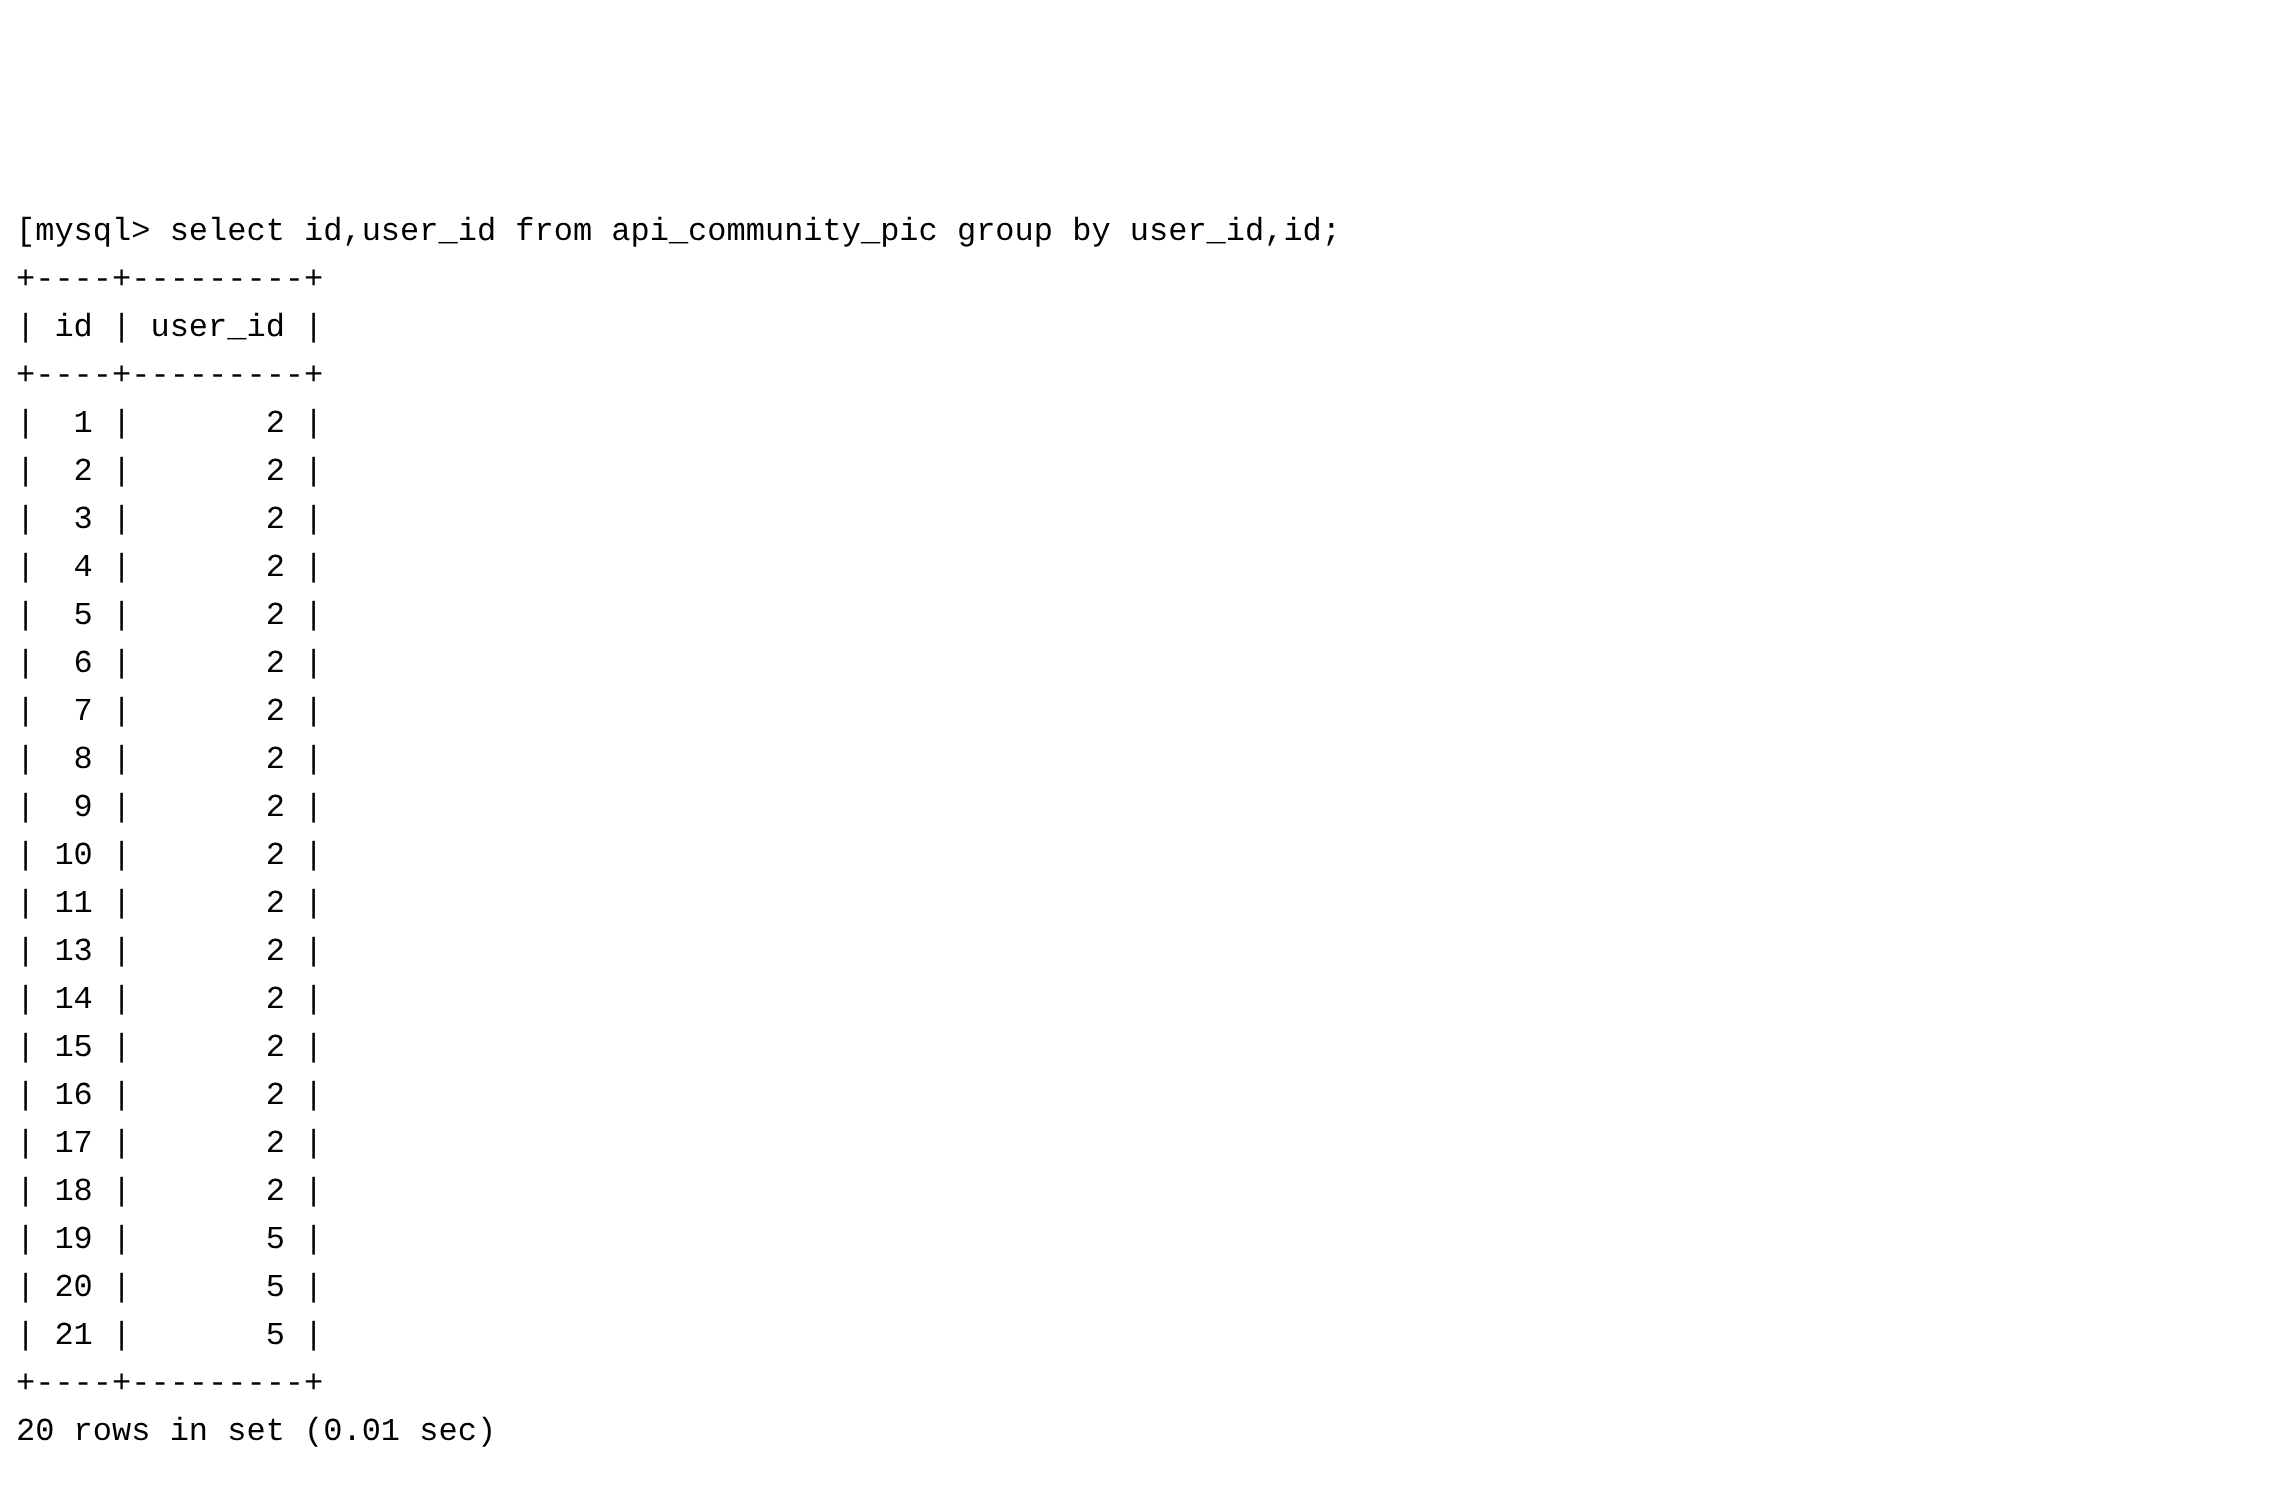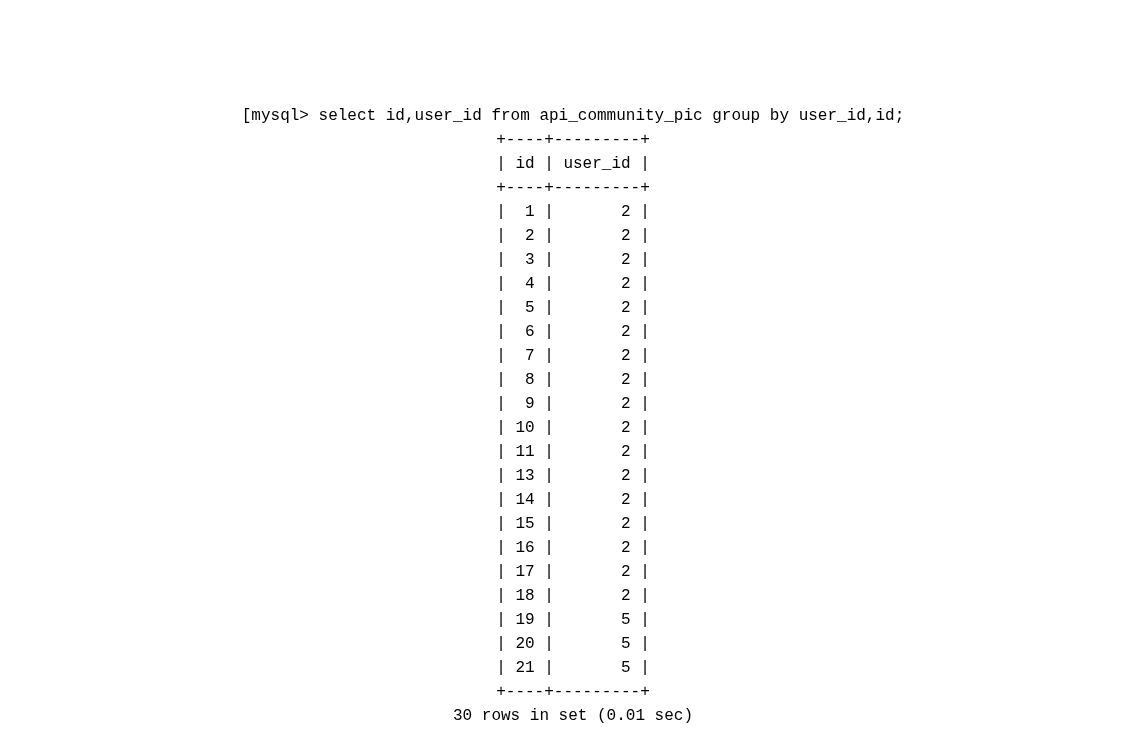--- a/index.html
+++ b/index.html
@@ -7,21 +7,20 @@
       padding: 8px;
       background: #ffffff;
       font-family: "Menlo", "Monaco", "Consolas", "Courier New", monospace;
       font-size: 16px;
       line-height: 1.5;
       color: #000000;
       white-space: pre;
     }
     .terminal {
       white-space: pre;
-      text-align: center;
     }
   </style>
 </head>
 <body>
 
 
 
 <div class="terminal"><span>[mysql&gt; </span><span>select id,user_id from api_community_pic group by user_id,id;</span>
 <span>+----+---------+</span>
 <span>| id | user_id |</span>
@@ -40,17 +39,17 @@
 | 13 |       2 |
 | 14 |       2 |
 | 15 |       2 |
 | 16 |       2 |
 | 17 |       2 |
 | 18 |       2 |
 | 19 |       5 |
 | 20 |       5 |
 | 21 |       5 |</span>
 <span>+----+---------+</span>
-<span>30 rows in set (0.01 sec)</span>
+<span>20 rows in set (0.01 sec)</span>
 </div>
 
 
 
 
 </body></html>

